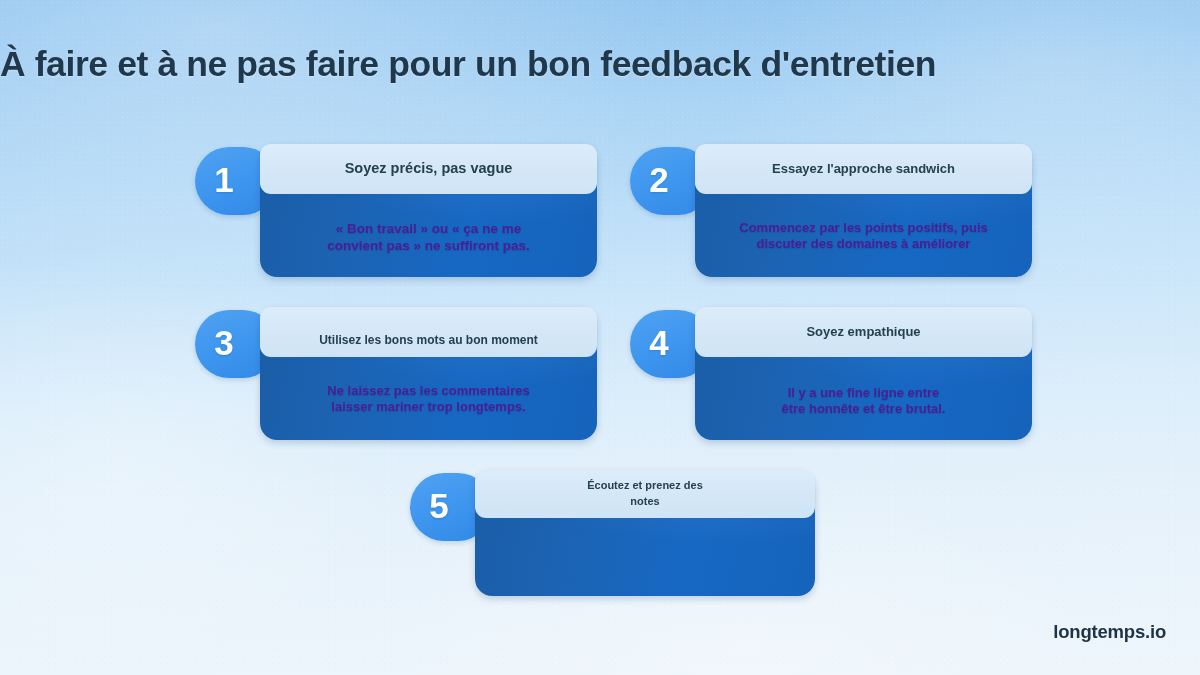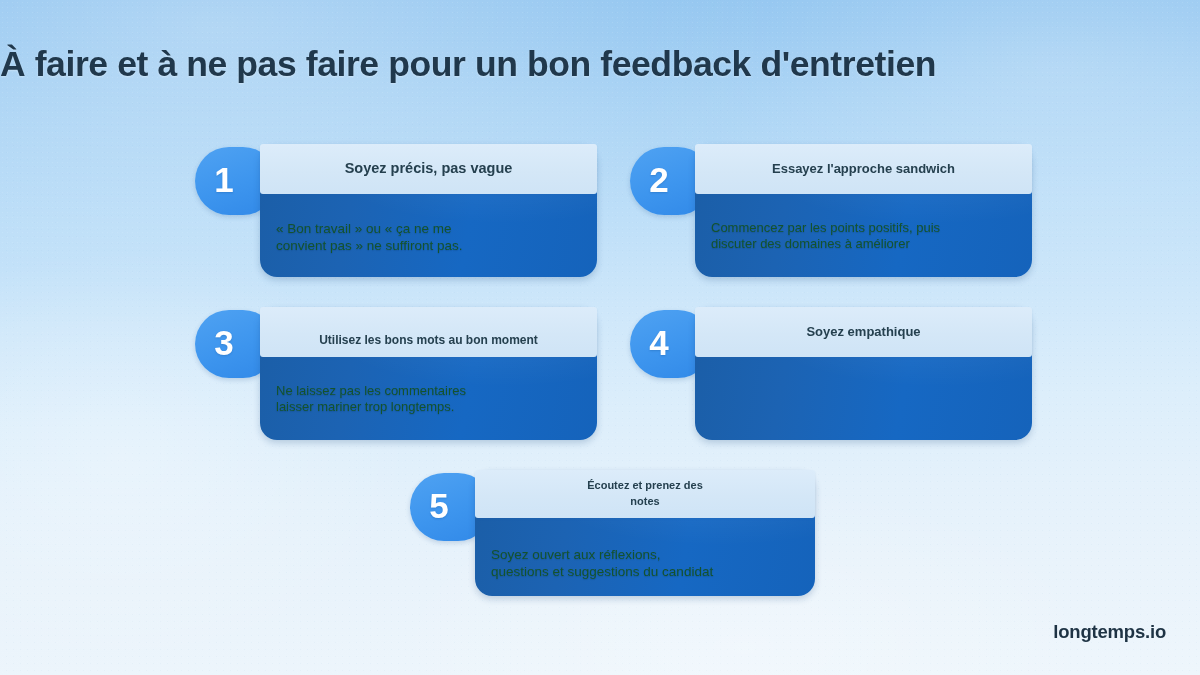--- a/index.html
+++ b/index.html
@@ -104,42 +104,42 @@
   .body::after {
     content:"";
     position:absolute; inset:0;
     background:radial-gradient(ellipse 75% 60% at 72% 18%, rgba(255,255,255,0.07), rgba(255,255,255,0) 70%);
     pointer-events:none;
   }
 
   .header {
     position:absolute;
     top:0;
-    border-radius:3px;
+    border-radius:11px;
     background:linear-gradient(180deg,#dcecfa 0%, #d4e7f7 55%, #cfe4f6 100%);
     box-shadow: 0 1px 2px rgba(40,95,160,0.12);
     z-index:3;
     display:flex;
     align-items:center;
     justify-content:center;
     text-align:center;
   }
   .header-text {
     font-weight:bold;
     color:#25404f;
     line-height:1.22;
     padding:0 14px;
   }
 
   .body-text {
     position:absolute;
     left:0; right:0;
-    text-align:left;
-    font-weight:normal;
-    color:#14532d;
+    text-align:center;
+    font-weight:bold;
+    color:#4c1d95;
     line-height:1.26;
     padding:0 16px;
     z-index:4;
     text-shadow:0 1px 1px rgba(10,50,100,0.25);
   }
 
   
   .logo {
     position:absolute;
     right:34px;
@@ -208,33 +208,33 @@
 
 <div class="card" style="left:630px; top:307px; width:402px; height:136px;">
   <div class="badge">
     <div class="badge-num">4</div>
   </div>
   <div class="body" style="left:65px; width:337px; height:133px;"></div>
   <div class="header" style="left:65px; width:337px; height:50px;">
     <div class="header-text" style="font-size:13px;">
       <span>Soyez empathique</span>
     </div>
+  </div>
+  <div class="body-text" style="top:78px; left:65px; width:337px; font-size:13px;">
+    <div>Il y a une fine ligne entre</div>
+    <div>être honnête et être brutal.</div>
   </div>
 </div>
 
 <div class="card" style="left:410px; top:470px; width:405px; height:128px;">
   <div class="badge">
     <div class="badge-num">5</div>
   </div>
   <div class="body" style="left:65px; width:340px; height:126px;"></div>
   <div class="header" style="left:65px; width:340px; height:48px;">
     <div class="header-text" style="font-size:11px; line-height:1.45;">
       <div>Écoutez et prenez des</div>
       <div>notes</div>
     </div>
   </div>
-  <div class="body-text" style="top:76px; left:65px; width:340px; font-size:13.5px;">
-    <div>Soyez ouvert aux réflexions,</div>
-    <div>questions et suggestions du candidat</div>
-  </div>
 </div>
 
 <div class="logo">longtemps.io</div>
 
 </body></html>

